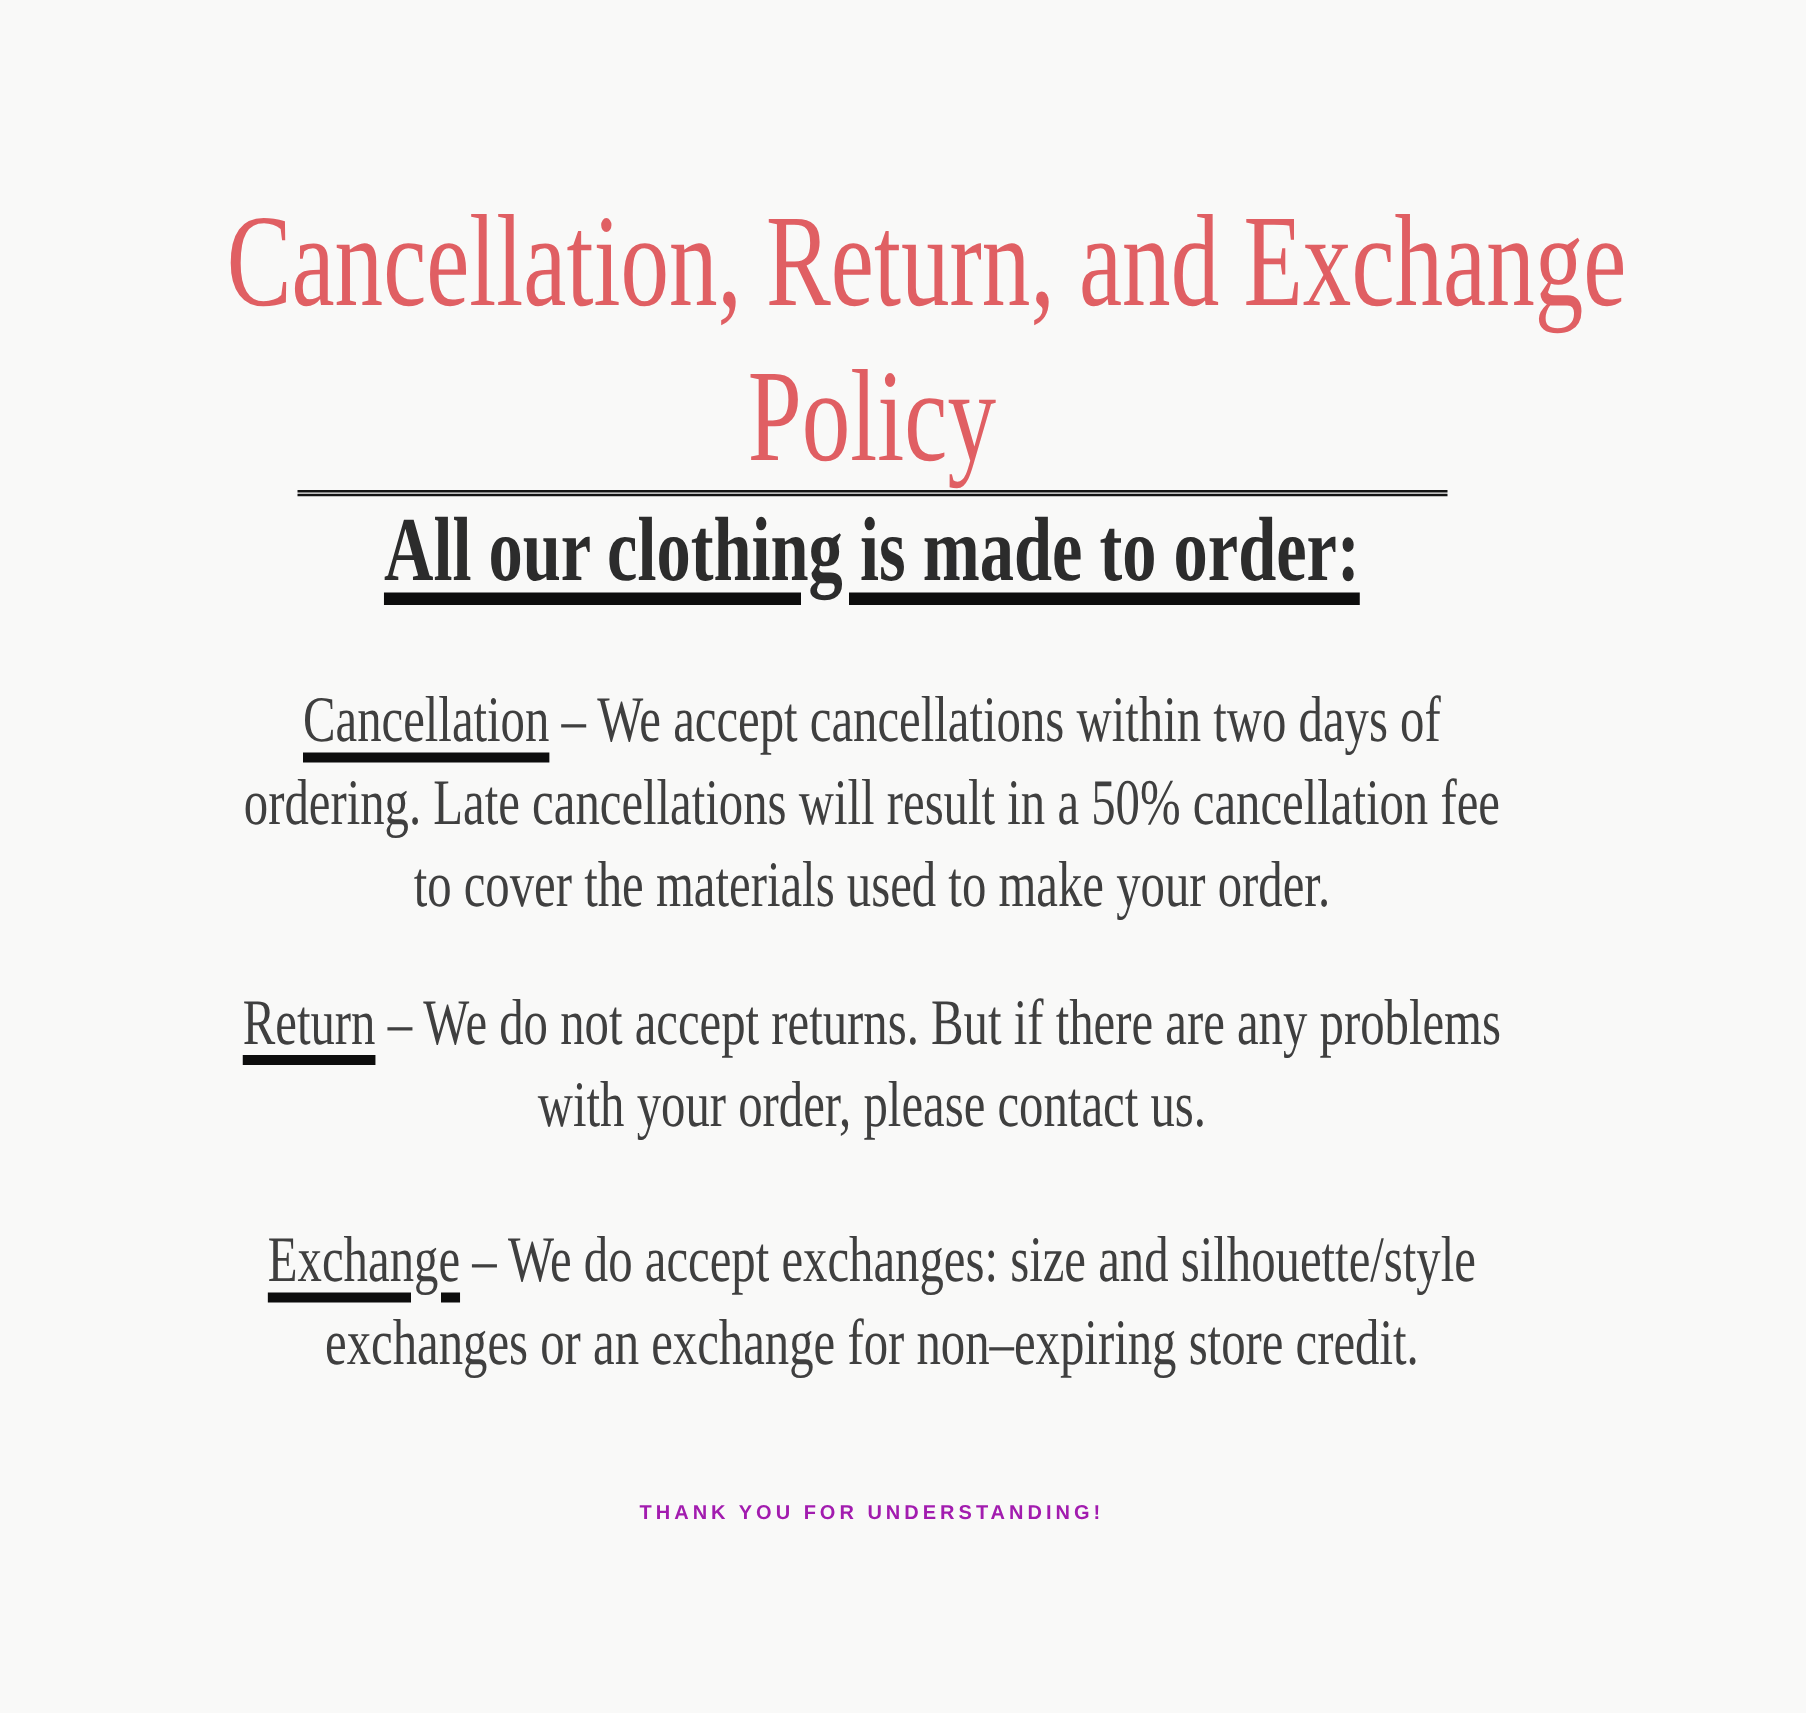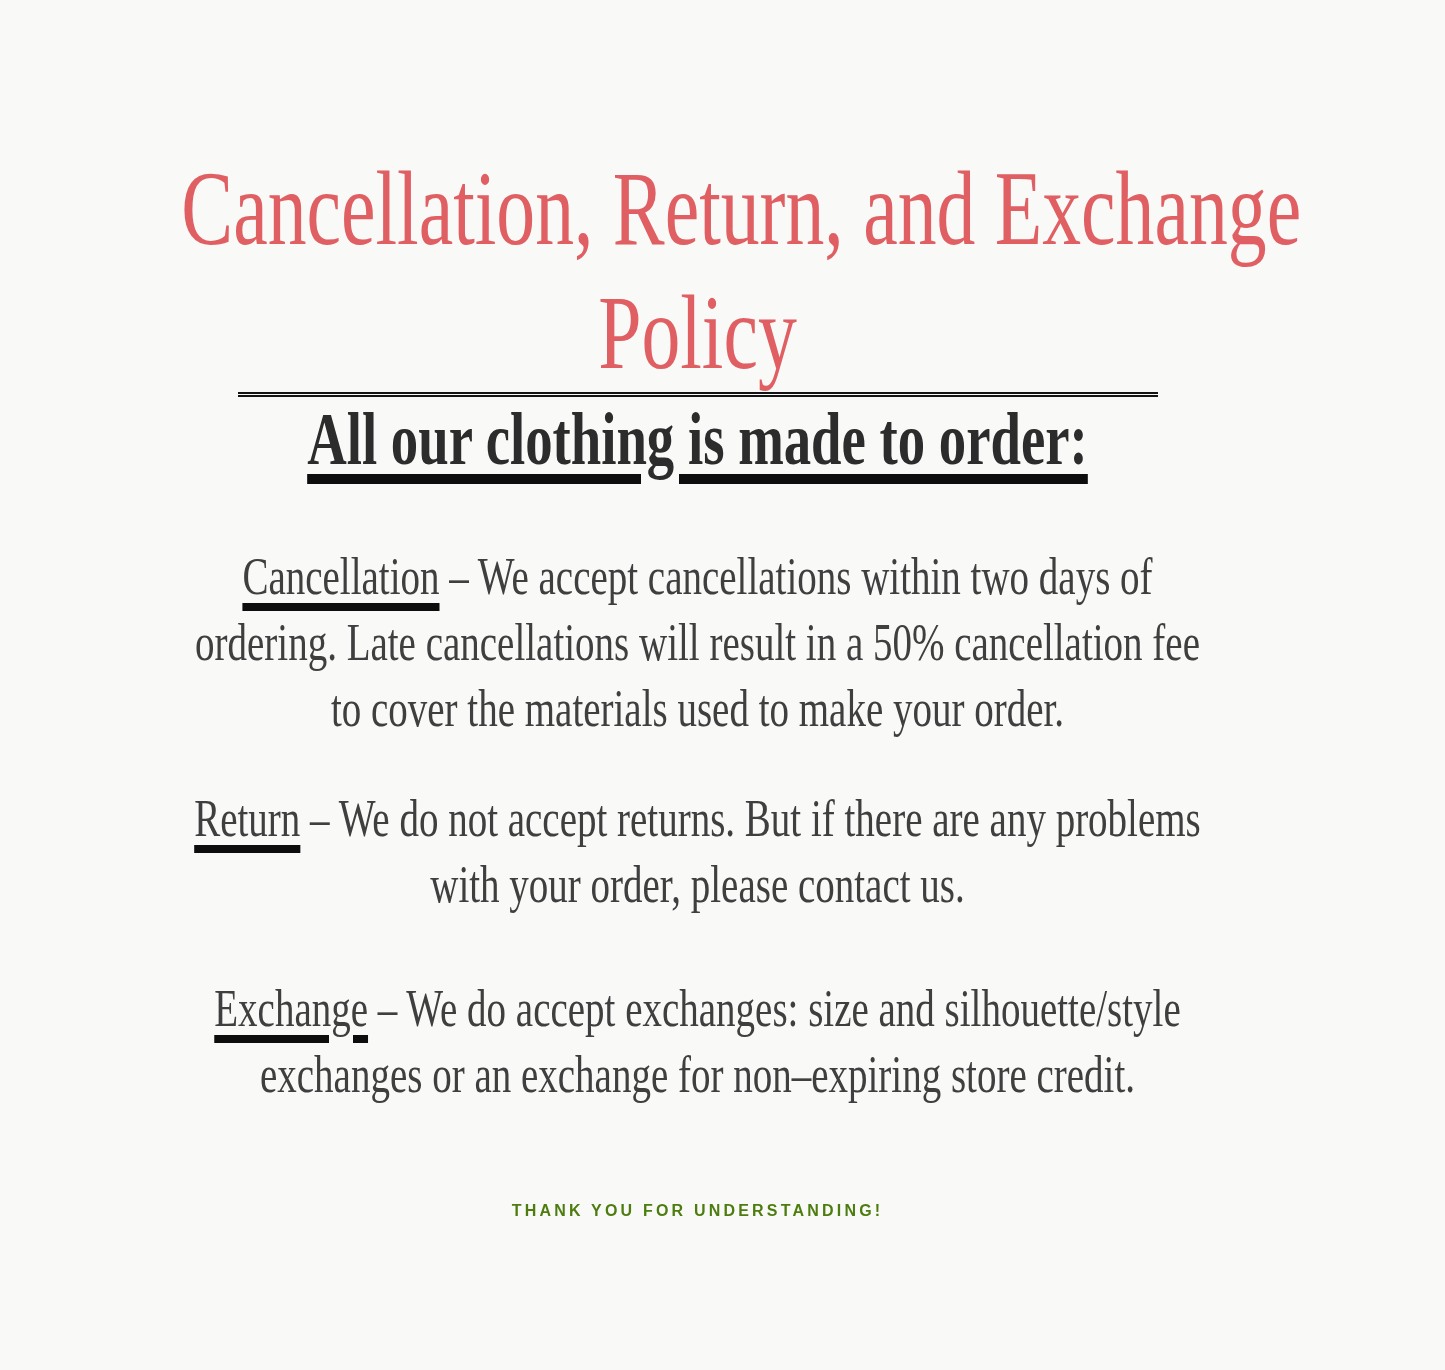--- a/index.html
+++ b/index.html
@@ -86,21 +86,21 @@
   }
 
   
   .footer {
     top: 1197px;
     font-family: "Liberation Sans", "DejaVu Sans", sans-serif;
     font-size: 16px;
     font-weight: 600;
     line-height: 28px;
     letter-spacing: 3.2px;
-    color: #4d7c0f;
+    color: #a21caf;
   }
 </style>
 </head>
 <body>
 
 <div class="page">
 
   <h1 class="block title">
     <div class="line">Cancellation, Return, and Exchange</div>
     <div class="line">Policy</div>

